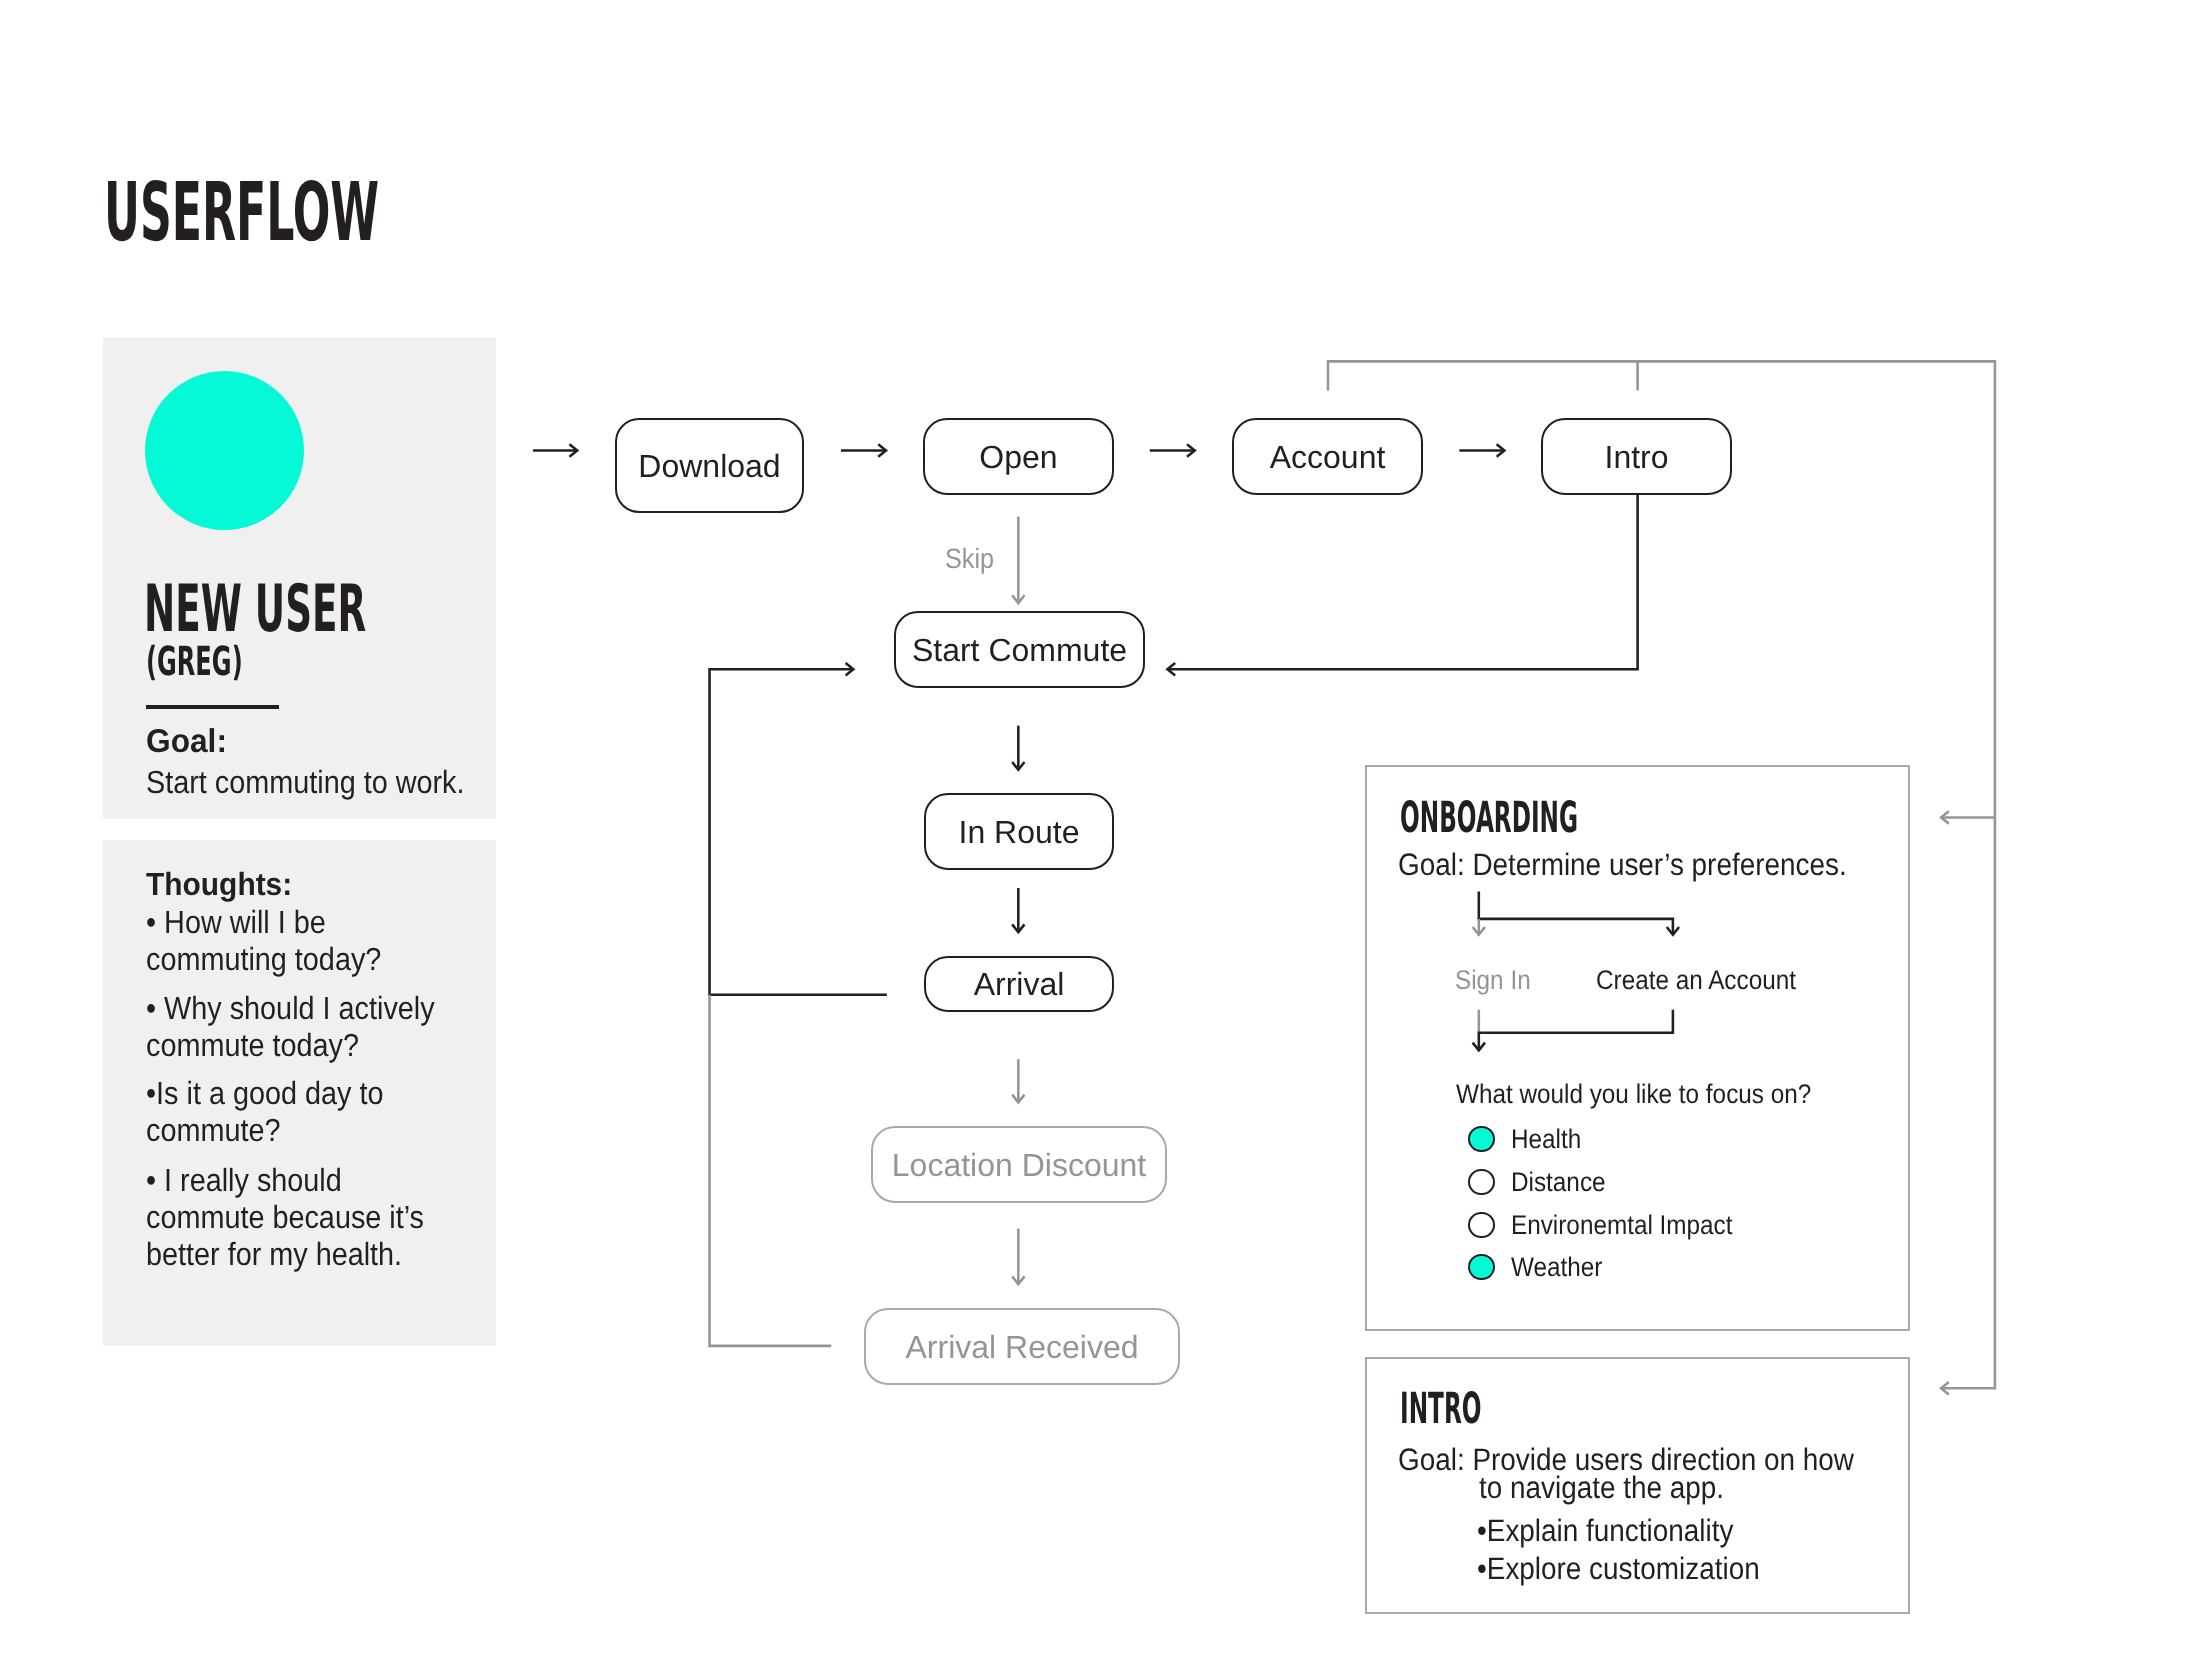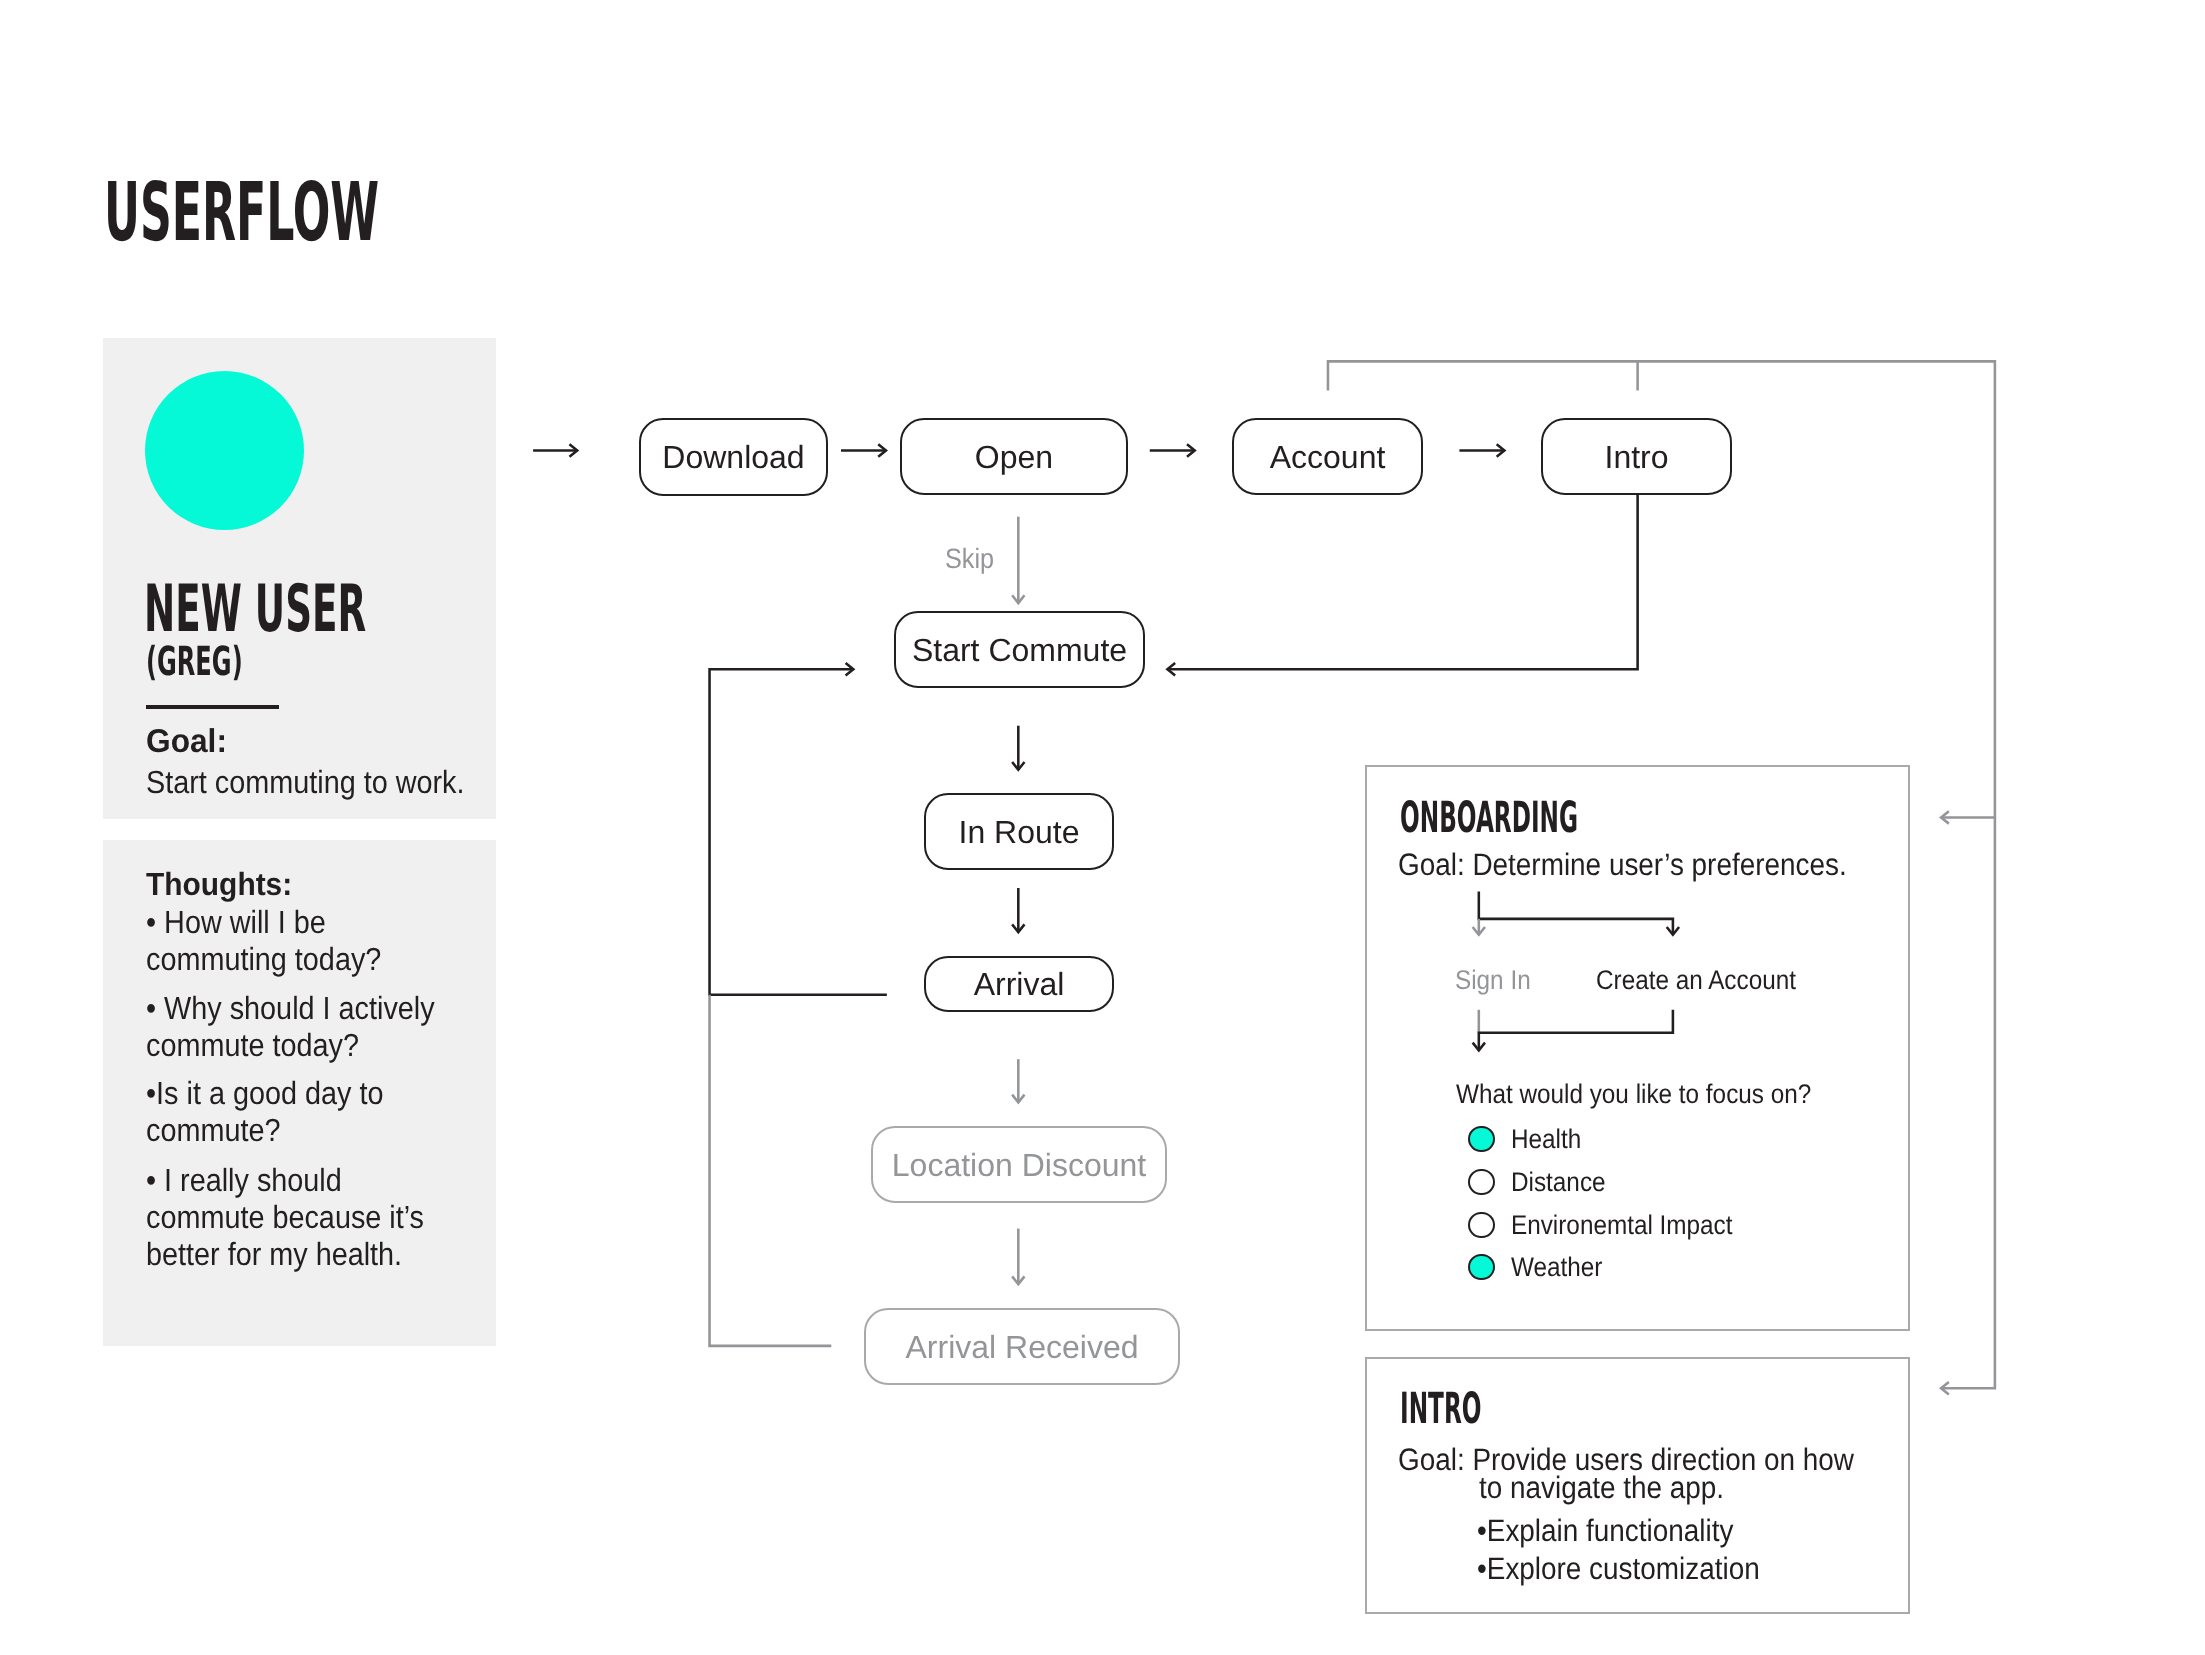--- a/index.html
+++ b/index.html
@@ -127,24 +127,24 @@
       <path d="M1161.0,1000.2 L1154.0,1009.0 L1147.0,1000.2" fill="none" stroke="#231f20" stroke-width="2.9" stroke-linecap="butt" stroke-linejoin="miter"></path>
       <path d="M1161.0,627.2 L1154.0,636.0 L1147.0,627.2" fill="none" stroke="#939598" stroke-width="2.9" stroke-linecap="butt" stroke-linejoin="miter"></path>
       <path d="M1161.0,1193.2 L1154.0,1202.0 L1147.0,1193.2" fill="none" stroke="#939598" stroke-width="2.9" stroke-linecap="butt" stroke-linejoin="miter"></path>
       <path d="M1161.0,1399.2 L1154.0,1408.0 L1147.0,1399.2" fill="none" stroke="#939598" stroke-width="2.9" stroke-linecap="butt" stroke-linejoin="miter"></path>
       <path d="M1903.0,1003.2 L1896.0,1012.0 L1889.0,1003.2" fill="none" stroke="#231f20" stroke-width="2.9" stroke-linecap="butt" stroke-linejoin="miter"></path>
       <path d="M1683.0,1003.2 L1676.0,1012.0 L1669.0,1003.2" fill="none" stroke="#939598" stroke-width="2.9" stroke-linecap="butt" stroke-linejoin="miter"></path>
       <path d="M1683.0,1134.2 L1676.0,1143.0 L1669.0,1134.2" fill="none" stroke="#231f20" stroke-width="2.9" stroke-linecap="butt" stroke-linejoin="miter"></path>
     </g>
   </svg>
 
-  <div class="node" style="left:639px;top:376px;width:189px;height:78px">
+  <div class="node" style="left:615px;top:376px;width:189px;height:95px">
       <span>Download</span>
     </div>
-  <div class="node" style="left:900px;top:376px;width:228px;height:77px">
+  <div class="node" style="left:923px;top:376px;width:191px;height:77px">
       <span>Open</span>
     </div>
   <div class="node" style="left:1232px;top:376px;width:191px;height:77px">
       <span>Account</span>
     </div>
   <div class="node" style="left:1541px;top:376px;width:191px;height:77px">
       <span>Intro</span>
     </div>
   <div class="node" style="left:894px;top:569px;width:251px;height:77px">
       <span>Start Commute</span>

